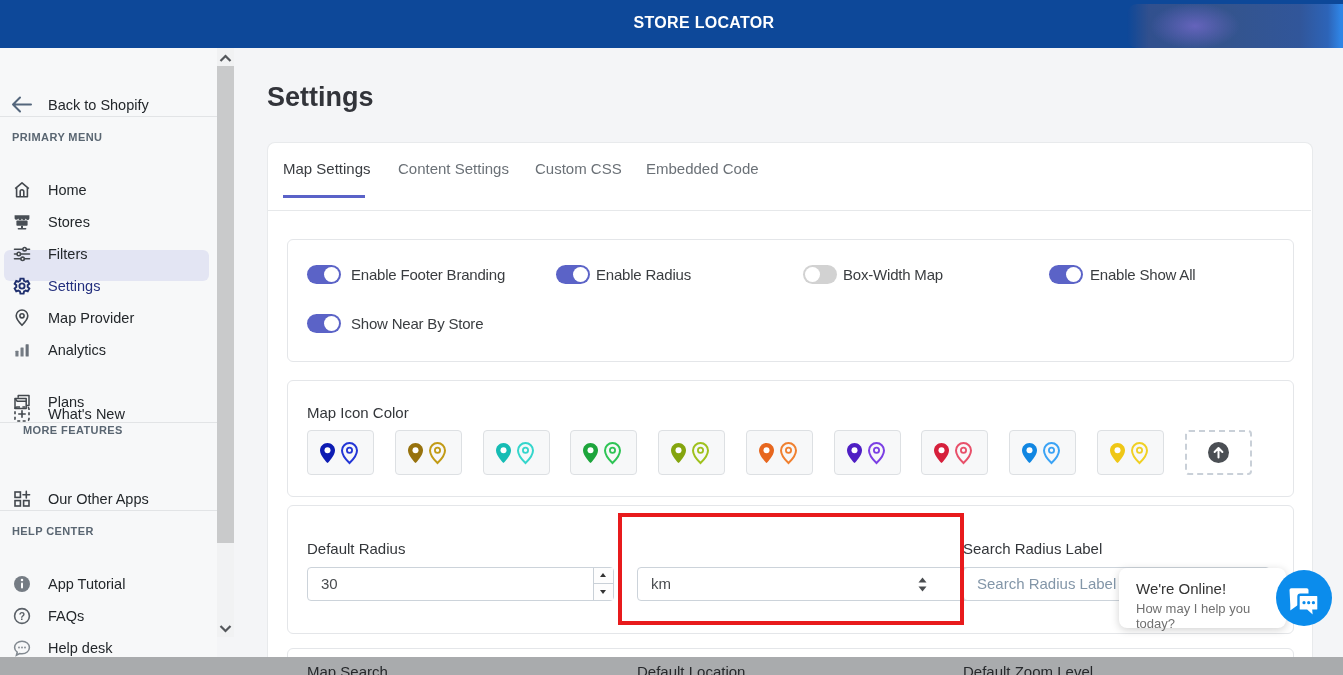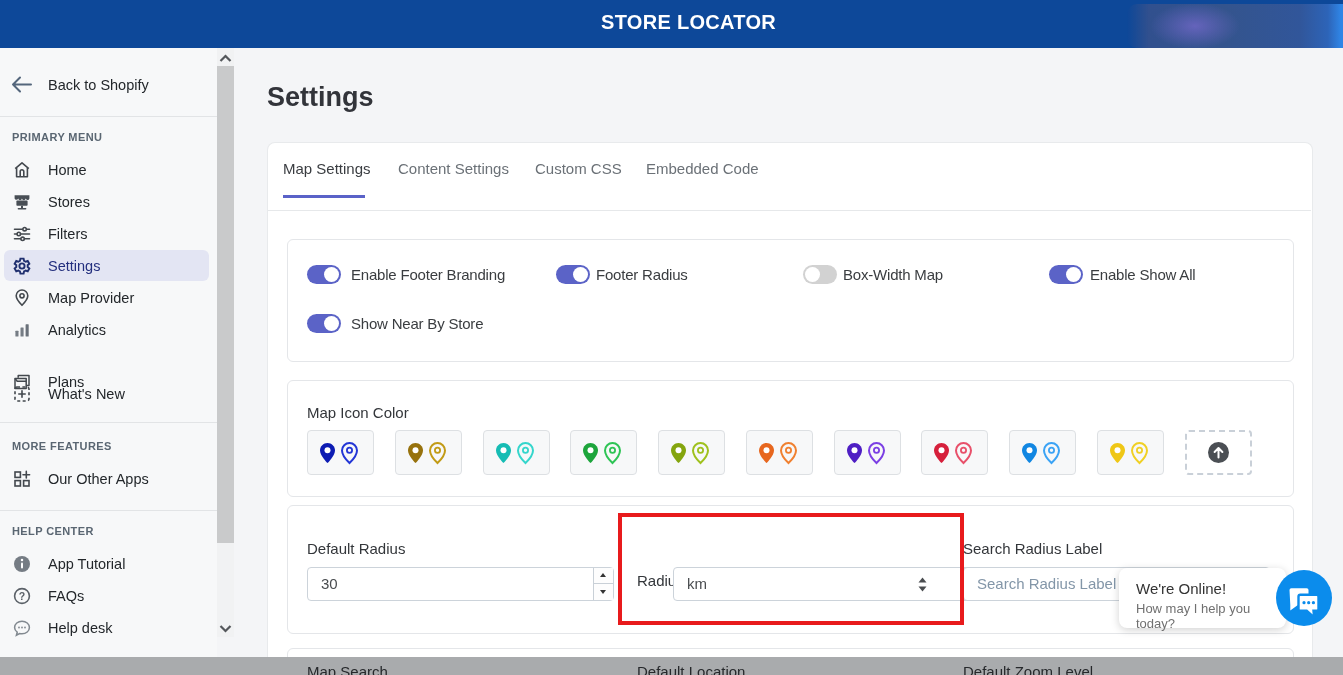--- a/index.html
+++ b/index.html
@@ -1,31 +1,31 @@
 <!DOCTYPE html>
 <html><head>
 <meta charset="utf-8">
 <style>
   html,body{margin:0;padding:0;}
   body{font-family:"Liberation Sans", sans-serif; width:1343px; height:675px; overflow:hidden;}
   #stage{position:relative;width:1343px;height:675px;background:#f4f5f7;overflow:hidden;}
   .abs{position:absolute;}
   
   #header{position:absolute;left:0;top:0;width:1343px;height:48px;background:#0d4899;}
-  #hdrtitle{position:absolute;top:0;left:601px;width:172px;height:45px;line-height:45px;
-    color:#fff;font-size:20px;font-weight:bold;letter-spacing:0.3px;white-space:nowrap;text-align:center;}
+  #hdrtitle{position:absolute;top:0;left:618px;width:172px;height:45px;line-height:45px;
+    color:#fff;font-size:16px;font-weight:bold;letter-spacing:0.3px;white-space:nowrap;text-align:center;}
   #logo{position:absolute;left:10px;top:11px;}
   #blurbtn{position:absolute;right:0;top:4px;width:216px;height:44px;border-radius:10px 0 0 10px;
     background:
       radial-gradient(ellipse 62px 32px at 68px 22px, rgba(120,106,205,0.72) 0%, rgba(120,106,205,0) 72%),
       linear-gradient(90deg, rgba(16,70,150,0) 0%, #31508e 10%, #34548d 45%, #31569a 80%, #2d64b8 93%, #2f85e6 99%);
   }
   
   #sidebar{position:absolute;left:0;top:48px;width:217px;height:627px;background:#f7f8f9;}
-  .sideitem{position:absolute;left:0;width:220px;height:32px;}
+  .sideitem{position:absolute;left:0;width:220px;height:32px;margin-top:20px;}
   .sideitem .ic{position:absolute;left:12px;top:6px;width:20px;height:20px;}
   .sideitem .lb{position:absolute;left:48px;top:0;line-height:32px;font-size:14.5px;color:#23272b;white-space:nowrap;}
   .sechead{position:absolute;left:12px;font-size:11px;font-weight:bold;color:#5a6672;letter-spacing:0.4px;}
   .sdivider{position:absolute;left:0;width:217px;height:1px;background:#e2e4e6;}
   #activeitem{position:absolute;left:4px;top:250px;width:205px;height:31px;background:#e3e5f3;border-radius:6px;}
   
   #sscroll{position:absolute;left:217px;top:48px;width:17px;height:589px;background:#f1f2f3;}
   #sthumb{position:absolute;left:217px;top:66px;width:17px;height:477px;background:#c9cacb;}
   
   #settingsTitle{position:absolute;left:267px;top:82px;font-size:27px;font-weight:bold;color:#32343a;}
@@ -151,21 +151,21 @@
       <svg class="ic" viewBox="0 0 20 20">
           <g fill="none" stroke="#43484e" stroke-width="1.6">
             <rect x="3" y="3" width="14" height="14" rx="2" stroke-dasharray="3 2.4"></rect>
             <path d="M10 6.8 V13.2 M6.8 10 H13.2" stroke-linecap="round"></path>
           </g>
         </svg>
       <div class="lb">What's New</div>
     </div>
 
     <div class="sdivider" style="top:422px;"></div>
-    <div class="sechead" style="top:440px;">MORE FEATURES</div>
+    <div class="sechead" style="top:424px;margin-left:11px;">MORE FEATURES</div>
     <div class="sideitem" style="top:463px;">
       <svg class="ic" viewBox="0 0 20 20">
           <g fill="none" stroke="#43484e" stroke-width="1.6">
             <rect x="3" y="3" width="5.4" height="5.4"></rect>
             <rect x="3" y="11.6" width="5.4" height="5.4"></rect>
             <rect x="11.6" y="11.6" width="5.4" height="5.4"></rect>
             <path d="M14.3 2.4 V9 M11 5.7 H17.6" stroke-linecap="round"></path>
           </g>
         </svg>
       <div class="lb">Our Other Apps</div>
@@ -222,21 +222,21 @@
     <div class="abs" style="left:268px;top:210px;width:1043px;height:1px;background:#e6e8ea;"></div>
 
     <div class="innercard" style="left:287px;top:239px;width:1007px;height:123px;"></div>
     <div class="tog on" style="left:307px;top:265px;">
         <div class="knob"></div>
       </div>
     <div class="toglab" style="left:351px;top:266px;">Enable Footer Branding</div>
     <div class="tog on" style="left:556px;top:265px;">
         <div class="knob"></div>
       </div>
-    <div class="toglab" style="left:596px;top:266px;">Footer Radius</div>
+    <div class="toglab" style="left:596px;top:266px;">Enable Radius</div>
     <div class="tog off" style="left:803px;top:265px;">
         <div class="knob"></div>
       </div>
     <div class="toglab" style="left:843px;top:266px;">Box-Width Map</div>
     <div class="tog on" style="left:1049px;top:265px;">
         <div class="knob"></div>
       </div>
     <div class="toglab" style="left:1090px;top:266px;">Enable Show All</div>
     <div class="tog on" style="left:307px;top:314px;">
         <div class="knob"></div>
@@ -350,21 +350,21 @@
     <div class="field" style="left:307px;width:307px;">30</div>
 
     <div class="abs" style="left:593px;top:568px;width:20px;height:32px;border-left:1px solid #c9d0d7;box-sizing:border-box;">
       <div style="position:absolute;left:0;top:0;width:19px;height:16px;border-bottom:1px solid #c9d0d7;background:#fdfdfd;box-sizing:border-box;">
         <div style="position:absolute;left:6px;top:5px;width:0;height:0;border-left:3.5px solid transparent;border-right:3.5px solid transparent;border-bottom:4.5px solid #333;"></div>
       </div>
       <div style="position:absolute;left:0;top:16px;width:19px;height:16px;background:#fdfdfd;">
         <div style="position:absolute;left:6px;top:6px;width:0;height:0;border-left:3.5px solid transparent;border-right:3.5px solid transparent;border-top:4.5px solid #333;"></div>
       </div>
     </div>
-    <div class="field" style="left:673px;width:341px;">km</div>
+    <div class="field" style="left:637px;width:341px;">km</div>
     <svg class="abs" style="left:917px;top:577px;" width="11" height="15" viewBox="0 0 11 15">
         <path d="M5.5 0.5 L9.5 5.5 H1.5 Z" fill="#4a4d50"></path>
         <path d="M5.5 14.5 L1.5 9.5 H9.5 Z" fill="#4a4d50"></path>
       </svg>
     <div class="field" style="left:963px;width:307px;color:#8396a8;">Search Radius Label</div>
 
     <div class="innercard" style="left:287px;top:648px;width:1007px;height:60px;border-radius:6px 6px 0 0;"></div>
     <div class="lab15" style="left:307px;top:663px;z-index:56;color:#26282b;">Map Search</div>
     <div class="lab15" style="left:637px;top:663px;z-index:56;color:#26282b;">Default Location</div>
     <div class="lab15" style="left:963px;top:663px;z-index:56;color:#26282b;">Default Zoom Level</div>

